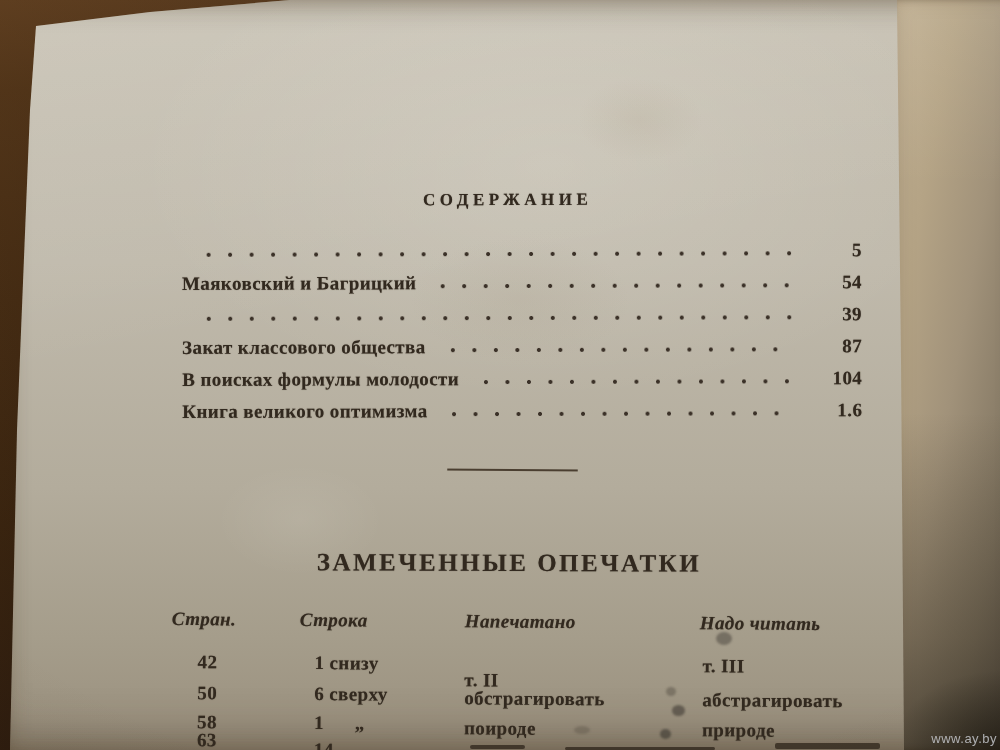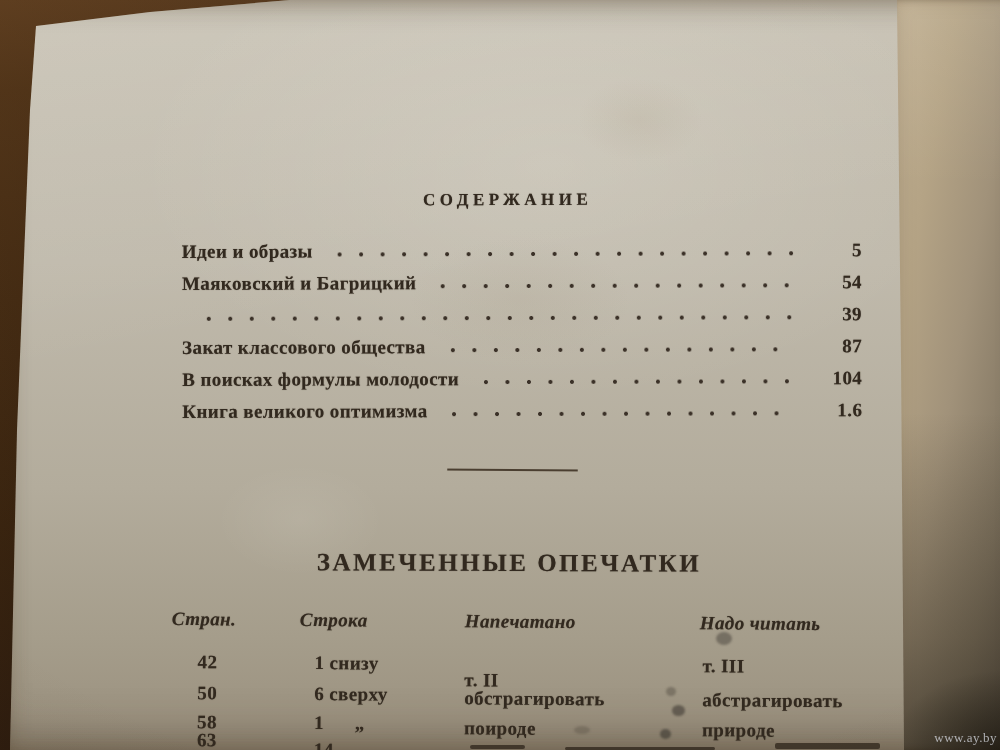--- a/index.html
+++ b/index.html
@@ -80,37 +80,36 @@
 
   
   .stain{position:absolute;border-radius:50%;filter:blur(1.3px);}
   .st1{left:716px;top:632px;width:16px;height:13px;background:rgba(60,55,48,.45);}
   .st2{left:672px;top:705px;width:13px;height:11px;background:rgba(55,50,44,.55);}
   .st3{left:660px;top:729px;width:11px;height:10px;background:rgba(50,45,40,.55);}
   .st4{left:574px;top:726px;width:16px;height:8px;background:rgba(70,62,52,.28);}
   .st5{left:666px;top:687px;width:10px;height:9px;background:rgba(60,54,46,.35);}
 
   .watermark{position:absolute;right:3px;bottom:4px;
-    font-family:Liberation Serif, serif;
+    font-family:Liberation Sans, sans-serif;
     font-size:13px;letter-spacing:.5px;color:rgba(205,208,214,.8);}
 </style>
 </head>
 <body>
 
 <div class="photo">
   <div class="table-bg"></div>
   <div class="page-under"></div>
 
   <div class="page ink">
 
     <div class="toc">
       <div class="toc-heading">СОДЕРЖАНИЕ</div>
 
       <div class="toc-row">
-        <span class="toc-title">Идеи и образы</span>
         <span class="leader"></span>
         <span class="toc-page">5</span>
       </div>
       <div class="toc-row">
         <span class="toc-title">Маяковский и Багрицкий</span>
         <span class="leader"></span>
         <span class="toc-page">54</span>
       </div>
       <div class="toc-row">
         <span class="leader"></span>

